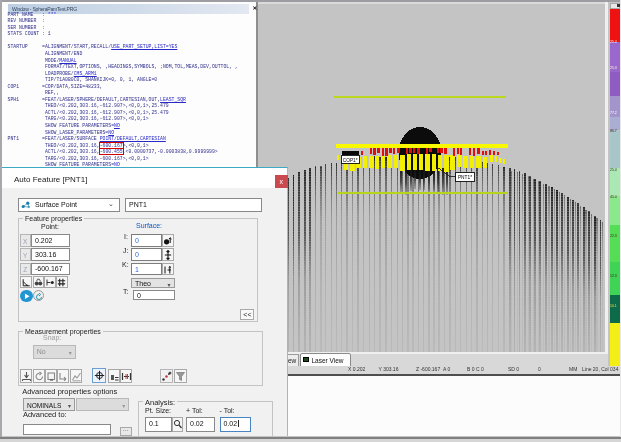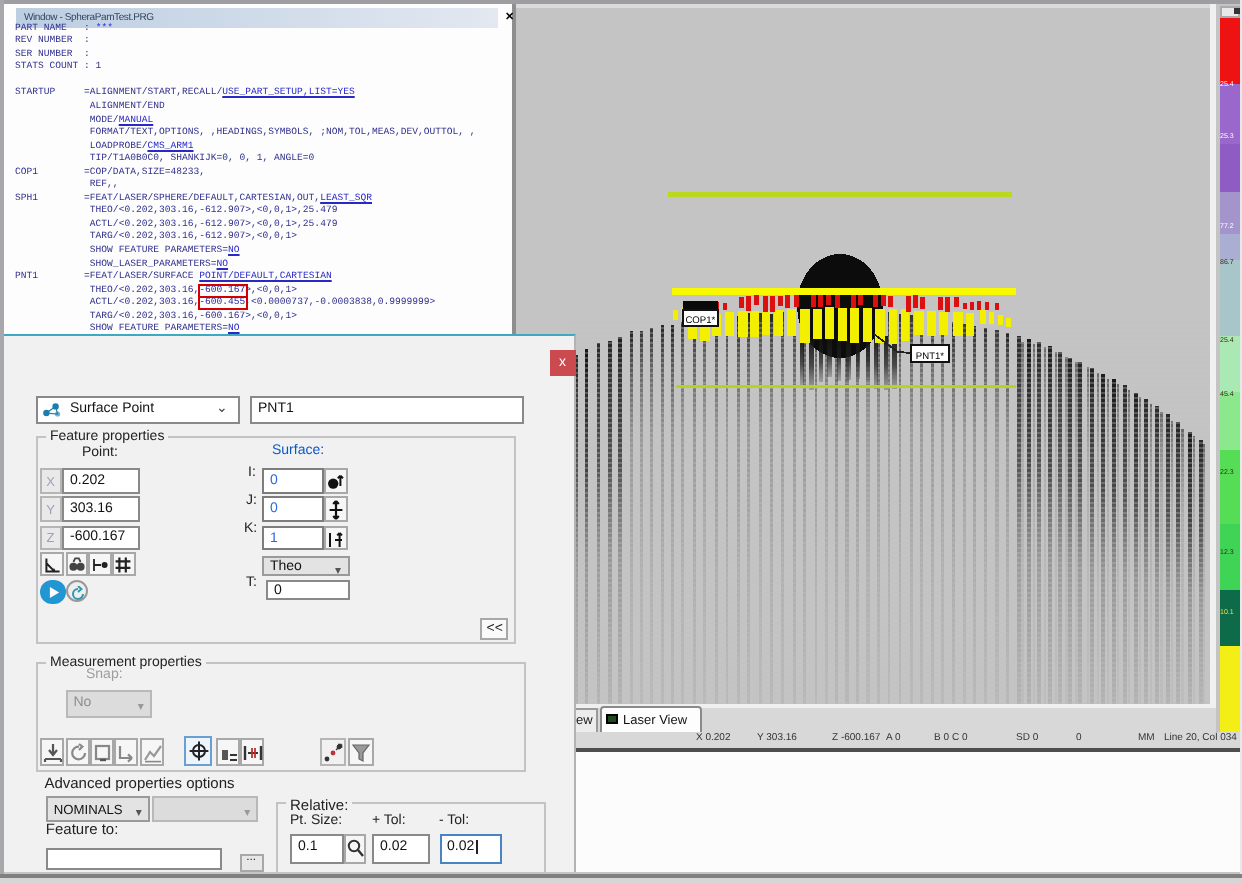--- a/index.html
+++ b/index.html
@@ -307,20 +307,23 @@
 <span>PNT1        =FEAT/LASER/SURFACE </span><span class="cu">POINT/DEFAULT,CARTESIAN</span>
 <span>             THEO/&lt;0.202,303.16,</span><span class="rr">-600.167</span><span>&gt;,&lt;0,0,1&gt;</span>
 <span>             ACTL/&lt;0.202,303.16,</span><span class="rr">-600.455</span><span>,&lt;0.0000737,-0.0003838,0.9999999&gt;</span>
 <span>             TARG/&lt;0.202,303.16,-600.167&gt;,&lt;0,0,1&gt;</span>
 <span>             SHOW FEATURE PARAMETERS=</span><span class="cu">NO</span>
 <span>             SHOW_LASER_PARAMETERS=</span><span class="cu">NO</span>
 </div>
 </div>
 
 <div class="abs" id="dlg">
+ <div id="dtitle">
+        <span>Auto Feature [PNT1]</span>
+      </div>
  <div id="dclose">x</div>
  <div class="fld" style="left:16px;top:30px;width:102px;height:14px;padding-left:16px">Surface Point</div>
  <svg class="abs" style="left:19px;top:33px" width="10" height="8" viewBox="0 0 10 8">
         <circle cx="2.2" cy="5.5" r="1.6" fill="#1b7fae"></circle>
         <circle cx="6.8" cy="2.2" r="1.6" fill="#1b7fae"></circle>
         <circle cx="7.8" cy="6" r="1.3" fill="#7ab3d0"></circle>
         <path d="M2.2 5.5 L6.8 2.2 L7.8 6 Z" fill="none" stroke="#1b7fae" stroke-width="0.6"></path>
       </svg>
  <div class="abs" style="left:106px;top:32px;font-size:7px;color:#444">⌄</div>
  <div class="fld" style="left:123px;top:30px;width:137px;height:14px">PNT1</div>
@@ -461,25 +464,25 @@
         <svg width="11" height="11" viewBox="0 0 11 11" style="margin-top:1px">
           <path d="M1.5 1.5 L9.5 1.5 L6.5 5.5 L6.5 9.5 L4.5 8.5 L4.5 5.5 Z" fill="#999" stroke="#666" stroke-width="0.6"></path>
         </svg>
       </div>
 
  <div class="lab" style="left:20.2px;top:218.8px;font-size:7.5px">Advanced properties options</div>
  <div class="cmb" style="left:20.9px;top:230.4px;width:52px;height:12.5px;font-size:6.6px;padding-top:2.5px">NOMINALS<span class="arr">▾</span></div>
  <div class="cmbg" style="left:74px;top:230.4px;width:53.2px;height:12.5px">
         <span class="arr" style="color:#999">▾</span>
       </div>
- <div class="lab" style="left:20.9px;top:242px;font-size:7.5px">Feature to:</div>
+ <div class="lab" style="left:20.9px;top:242px;font-size:7.5px">Advanced to:</div>
  <div class="fld" style="left:20.9px;top:255.8px;width:88.2px;height:11px"></div>
  <div class="ibtn" style="left:117.6px;top:259.4px;width:12px;height:8.6px;font-size:6px;line-height:3px;background:#e8e8e8">...</div>
  <div class="gbox" style="left:136px;top:233px;width:135px;height:36px;border-bottom:none">
-        <span class="glab" style="font-size:7.5px">Relative:</span>
+        <span class="glab" style="font-size:7.5px">Analysis:</span>
       </div>
  <div class="lab" style="left:143px;top:238.8px">Pt. Size:</div>
  <div class="lab" style="left:184px;top:238.8px">+ Tol:</div>
  <div class="lab" style="left:217.5px;top:238.8px">- Tol:</div>
  <div class="fld" style="left:143px;top:249px;width:26.5px;height:14.5px">0.1</div>
  <div class="ibtn" style="left:169.5px;top:249px;width:11.5px;height:14.5px">
         <svg width="9" height="10" viewBox="0 0 9 10" style="margin-top:2px">
           <circle cx="4" cy="4" r="2.6" fill="none" stroke="#333" stroke-width="1"></circle>
           <path d="M6 6 L8.5 9" stroke="#333" stroke-width="1.2"></path>
         </svg>

